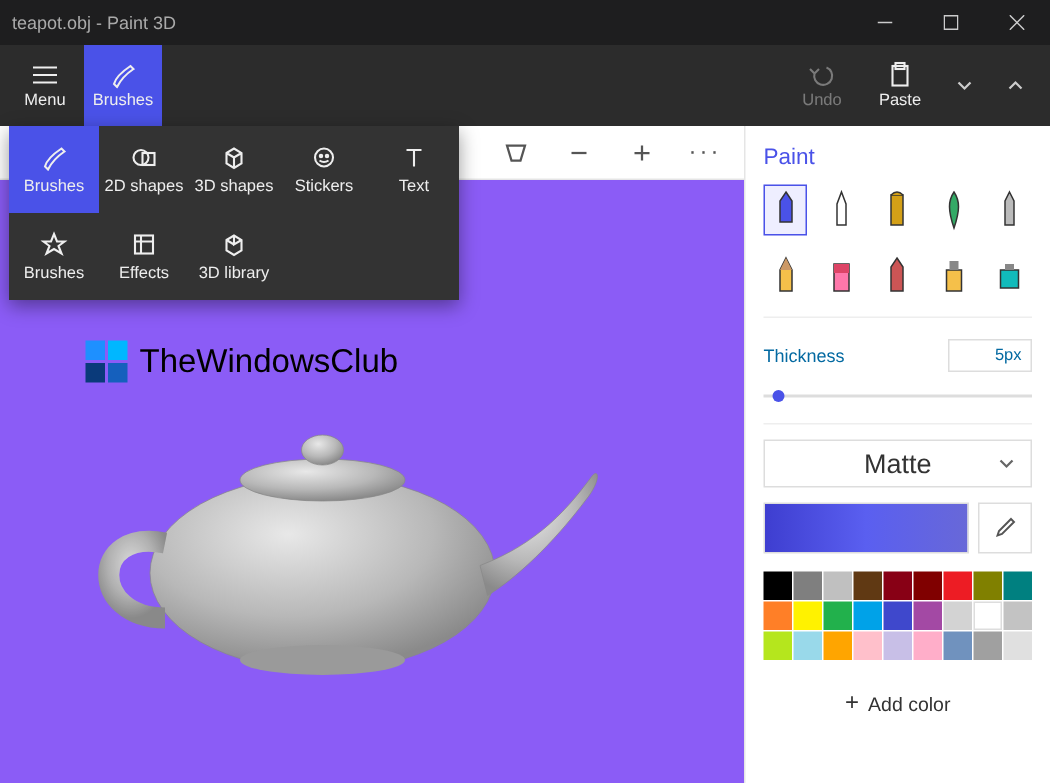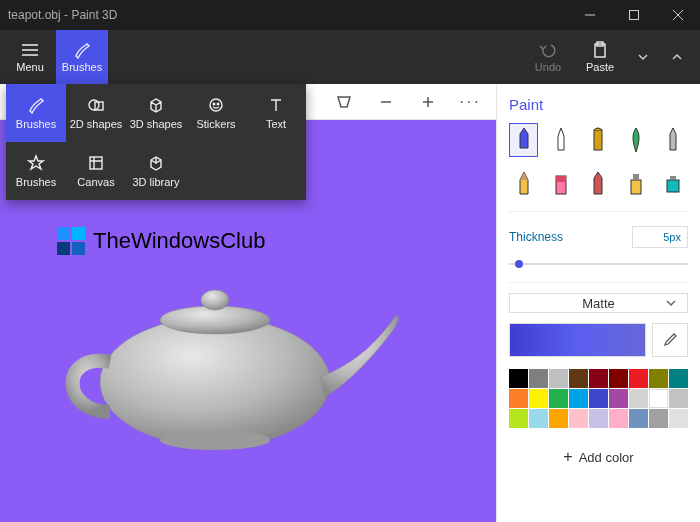--- a/index.html
+++ b/index.html
@@ -48,21 +48,21 @@
 .brushcell { height:34px; display:flex; align-items:center; justify-content:center; border:1px solid transparent; }
 .brushcell.active { border-color:#4a52e8; background:#eef; }
 .brushcell svg { width:20px; height:28px; }
 
 .thickrow { display:flex; align-items:center; justify-content:space-between; font-size:12px; color:#0369a1; margin-top:4px; }
 .thickrow .valbox { width:56px; height:22px; border:1px solid #ddd; display:flex; align-items:center; justify-content:flex-end; padding-right:6px; font-size:11px; }
 .slider { height:8px; position:relative; margin-top:2px; margin-bottom:4px; }
 .slider .track { position:absolute; left:0; right:0; top:3px; height:2px; background:#ddd; }
 .slider .knob { position:absolute; left:6px; top:0; width:8px; height:8px; border-radius:50%; background:#4a52e8; }
 
-.finish { height:20px; border:1px solid #ddd; display:flex; align-items:center; justify-content:center; position:relative; font-size:13px; color:#333; }
+.finish { height:32px; border:1px solid #ddd; display:flex; align-items:center; justify-content:center; position:relative; font-size:18px; color:#333; }
 .finish .chev { position:absolute; right:10px; }
 
 .colorrow { display:flex; gap:6px; height:34px; }
 .colorrow .current { flex:1; border:1px solid #ddd; background:linear-gradient(90deg,#3e3ed0,#5a5ff0,#6868d8); }
 .colorrow .eyedrop { width:36px; border:1px solid #ddd; display:flex; align-items:center; justify-content:center; }
 
 .palette { display:grid; grid-template-columns:repeat(9,1fr); gap:1px; margin-top:2px; }
 .palette div { aspect-ratio:1/1; }
 .addcolor { height:30px; display:flex; align-items:center; justify-content:center; gap:6px; font-size:13px; color:#333; margin-top:4px; }
 .addcolor .plus { font-size:16px; }
@@ -380,21 +380,21 @@
       <svg viewBox="0 0 18 18">
           <path d="M9 2 L11 7 L16 7 L12 10 L14 15 L9 12 L4 15 L6 10 L2 7 L7 7 Z"></path>
         </svg>
       <span>Brushes</span>
     </div>
     <div class="ditem">
       <svg viewBox="0 0 18 18">
           <rect x="3" y="3" width="12" height="12"></rect>
           <path d="M3 7 H15 M7 3 V15"></path>
         </svg>
-      <span>Canvas</span>
+      <span>Effects</span>
     </div>
     <div class="ditem">
       <svg viewBox="0 0 18 18">
           <path d="M4 6 L9 3 L14 6 L14 13 L9 16 L4 13 Z"></path>
           <path d="M9 3 V9 L14 6 M9 9 L4 6"></path>
         </svg>
       <span>3D library</span>
     </div>
     <div class="ditem" style="visibility:hidden"></div>
     <div class="ditem" style="visibility:hidden"></div>

